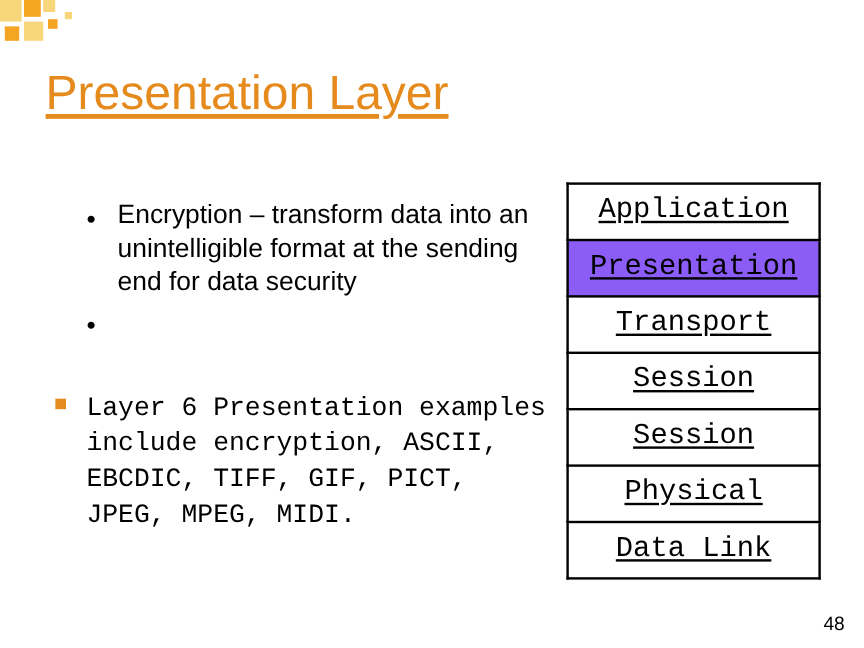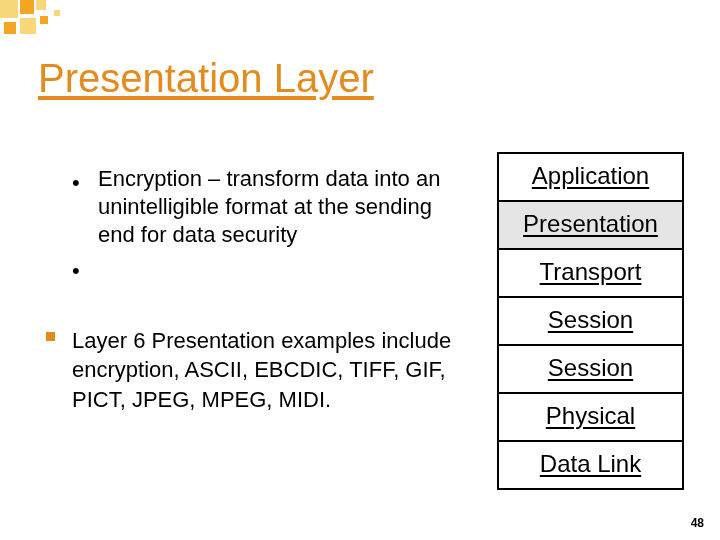--- a/index.html
+++ b/index.html
@@ -50,54 +50,55 @@
     padding-top: 4px;
   }
   .bullet-row .txt {
     flex: 1;
   }
   .second-block {
     margin-top: 40px;
     display: flex;
     align-items: flex-start;
     font-size: 22px;
-    font-family: Liberation Sans, sans-serif;
+    font-family: Liberation Mono, monospace;
     line-height: 1.35;
     margin-left: -26px;
   }
   .second-block .sq {
     width: 26px;
     flex: 0 0 26px;
     padding-top: 6px;
   }
   .sq svg { display:block; }
   .osi-stack {
     position: absolute;
     right: 36px;
     top: 152px;
-    width: 187px;
+    width: 212px;
     border-collapse: collapse;
+    font-family: Liberation Mono, monospace;
   }
   .osi-cell {
     border: 2px solid #000;
     text-align: center;
     font-size: 24px;
     padding: 8px 4px 10px 4px;
     text-decoration: underline;
     text-underline-offset: 3px;
   }
   .osi-highlight {
-    background: #e5e5e5;
+    background: #8b5cf6;
   }
   .page-num {
     position: absolute;
     right: 16px;
     bottom: 10px;
-    font-size: 12px;
-    font-weight: bold;
+    font-size: 16px;
+    font-weight: normal;
     color: #000;
   }
 </style>
 </head>
 <body>
 
 <svg class="deco" viewBox="0 0 150 40">
   <rect x="0" y="0" width="18" height="18" fill="#f8d67a"></rect>
   <rect x="20" y="0" width="14" height="14" fill="#f4a522"></rect>
   <rect x="36" y="0" width="10" height="10" fill="#f8d67a"></rect>

